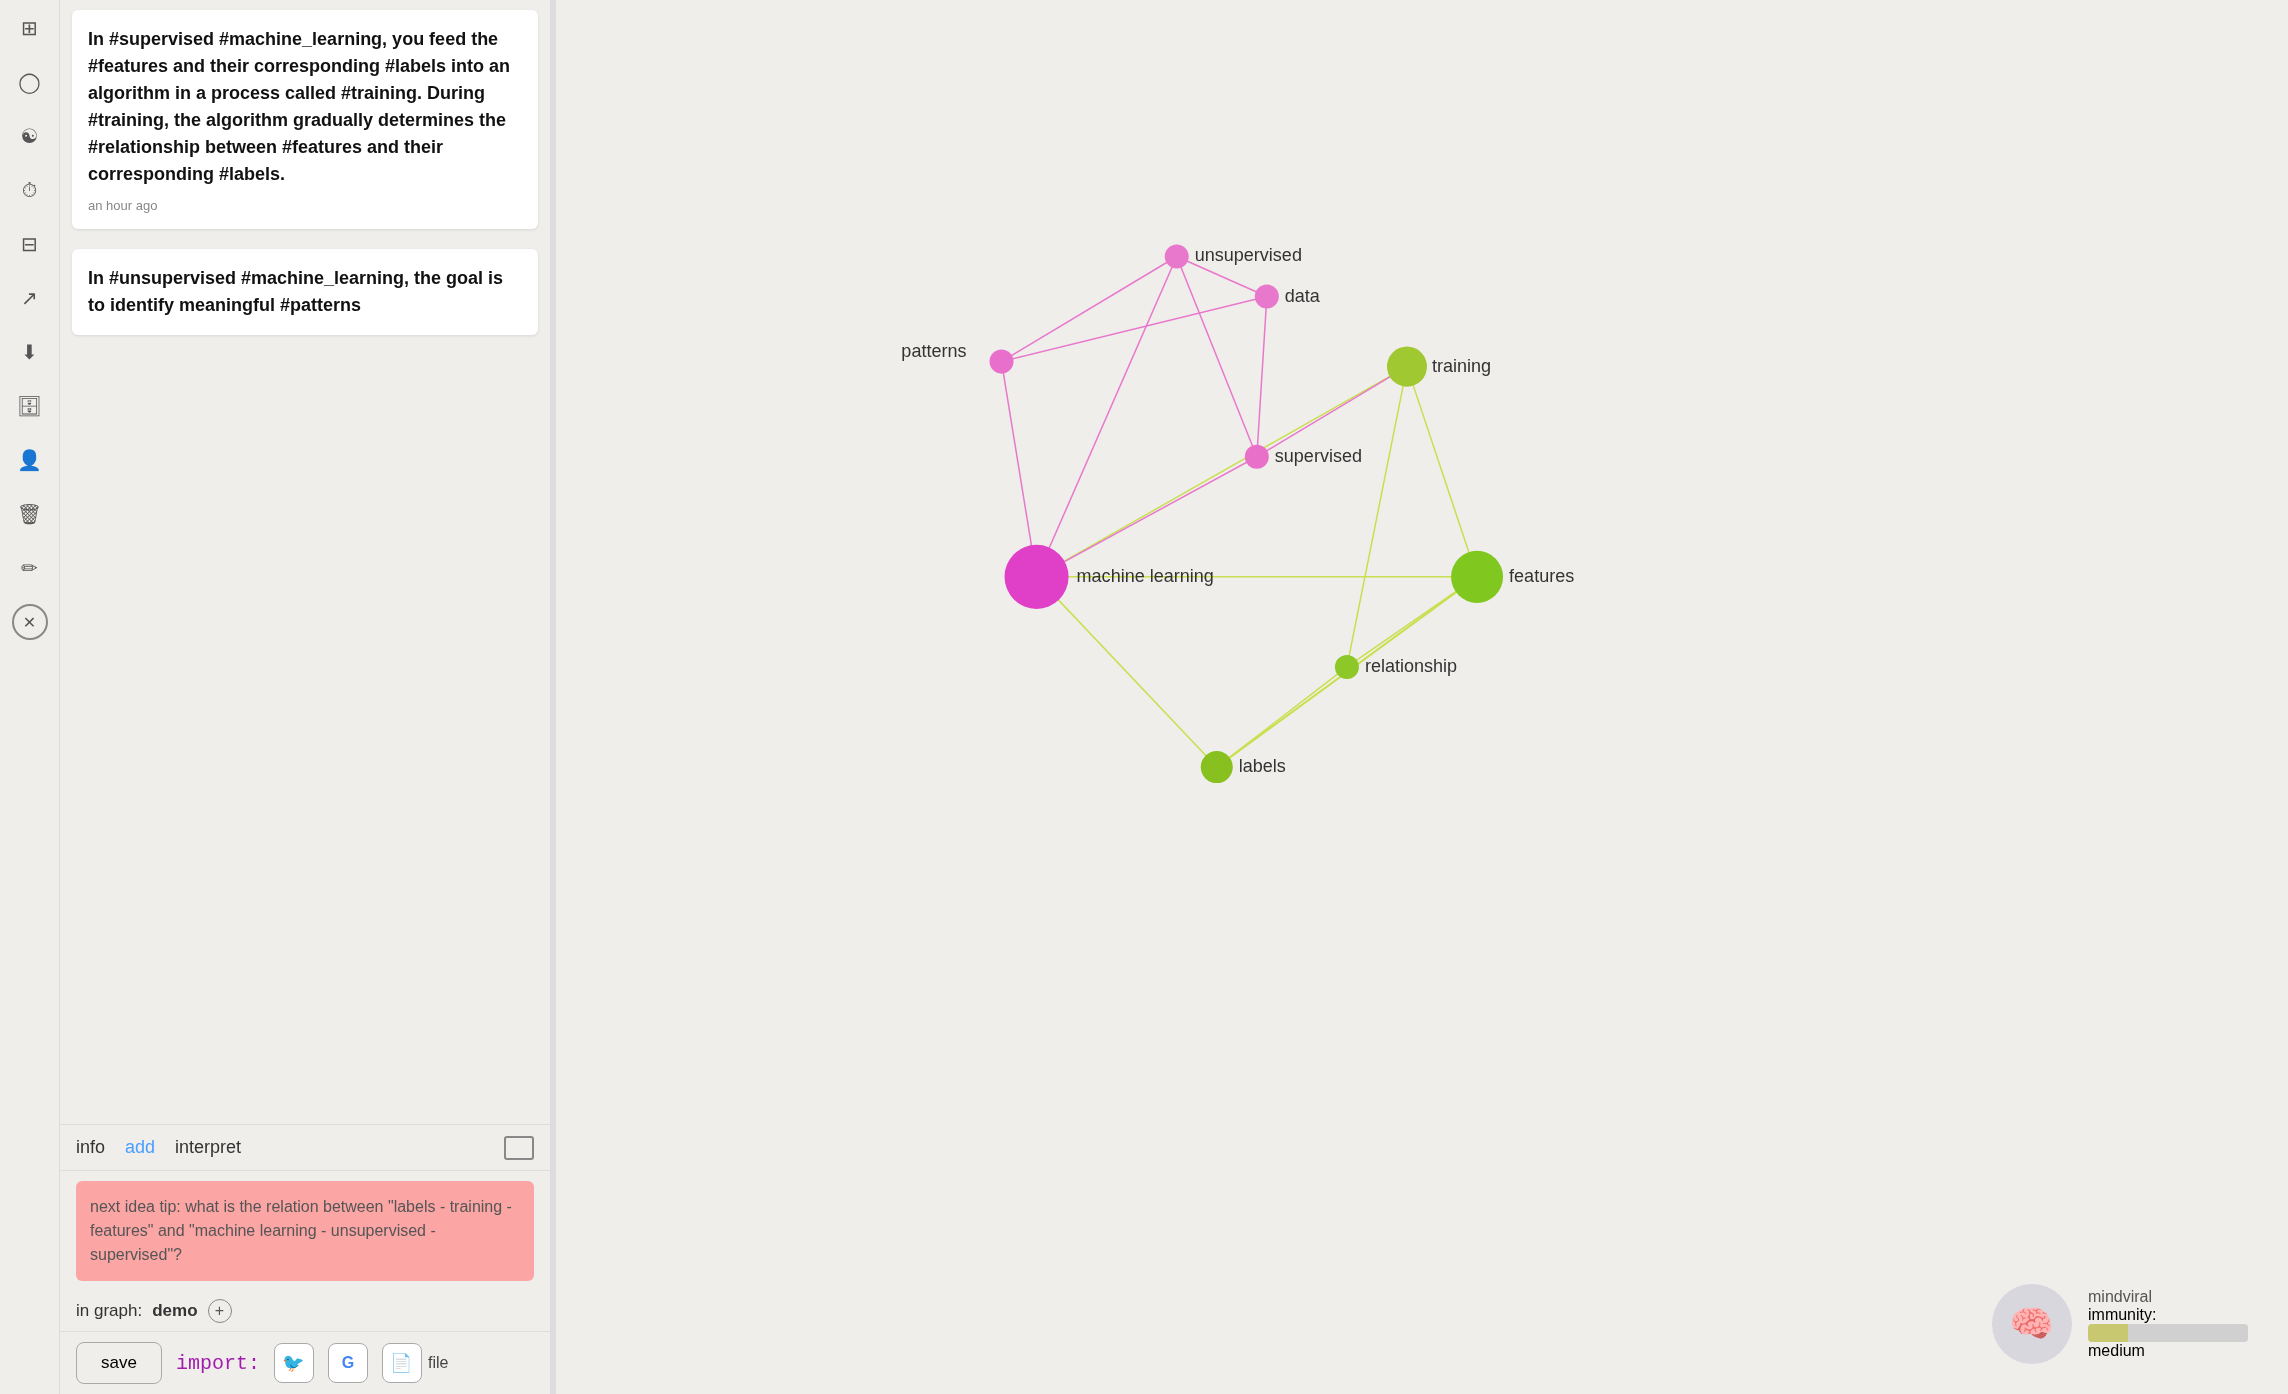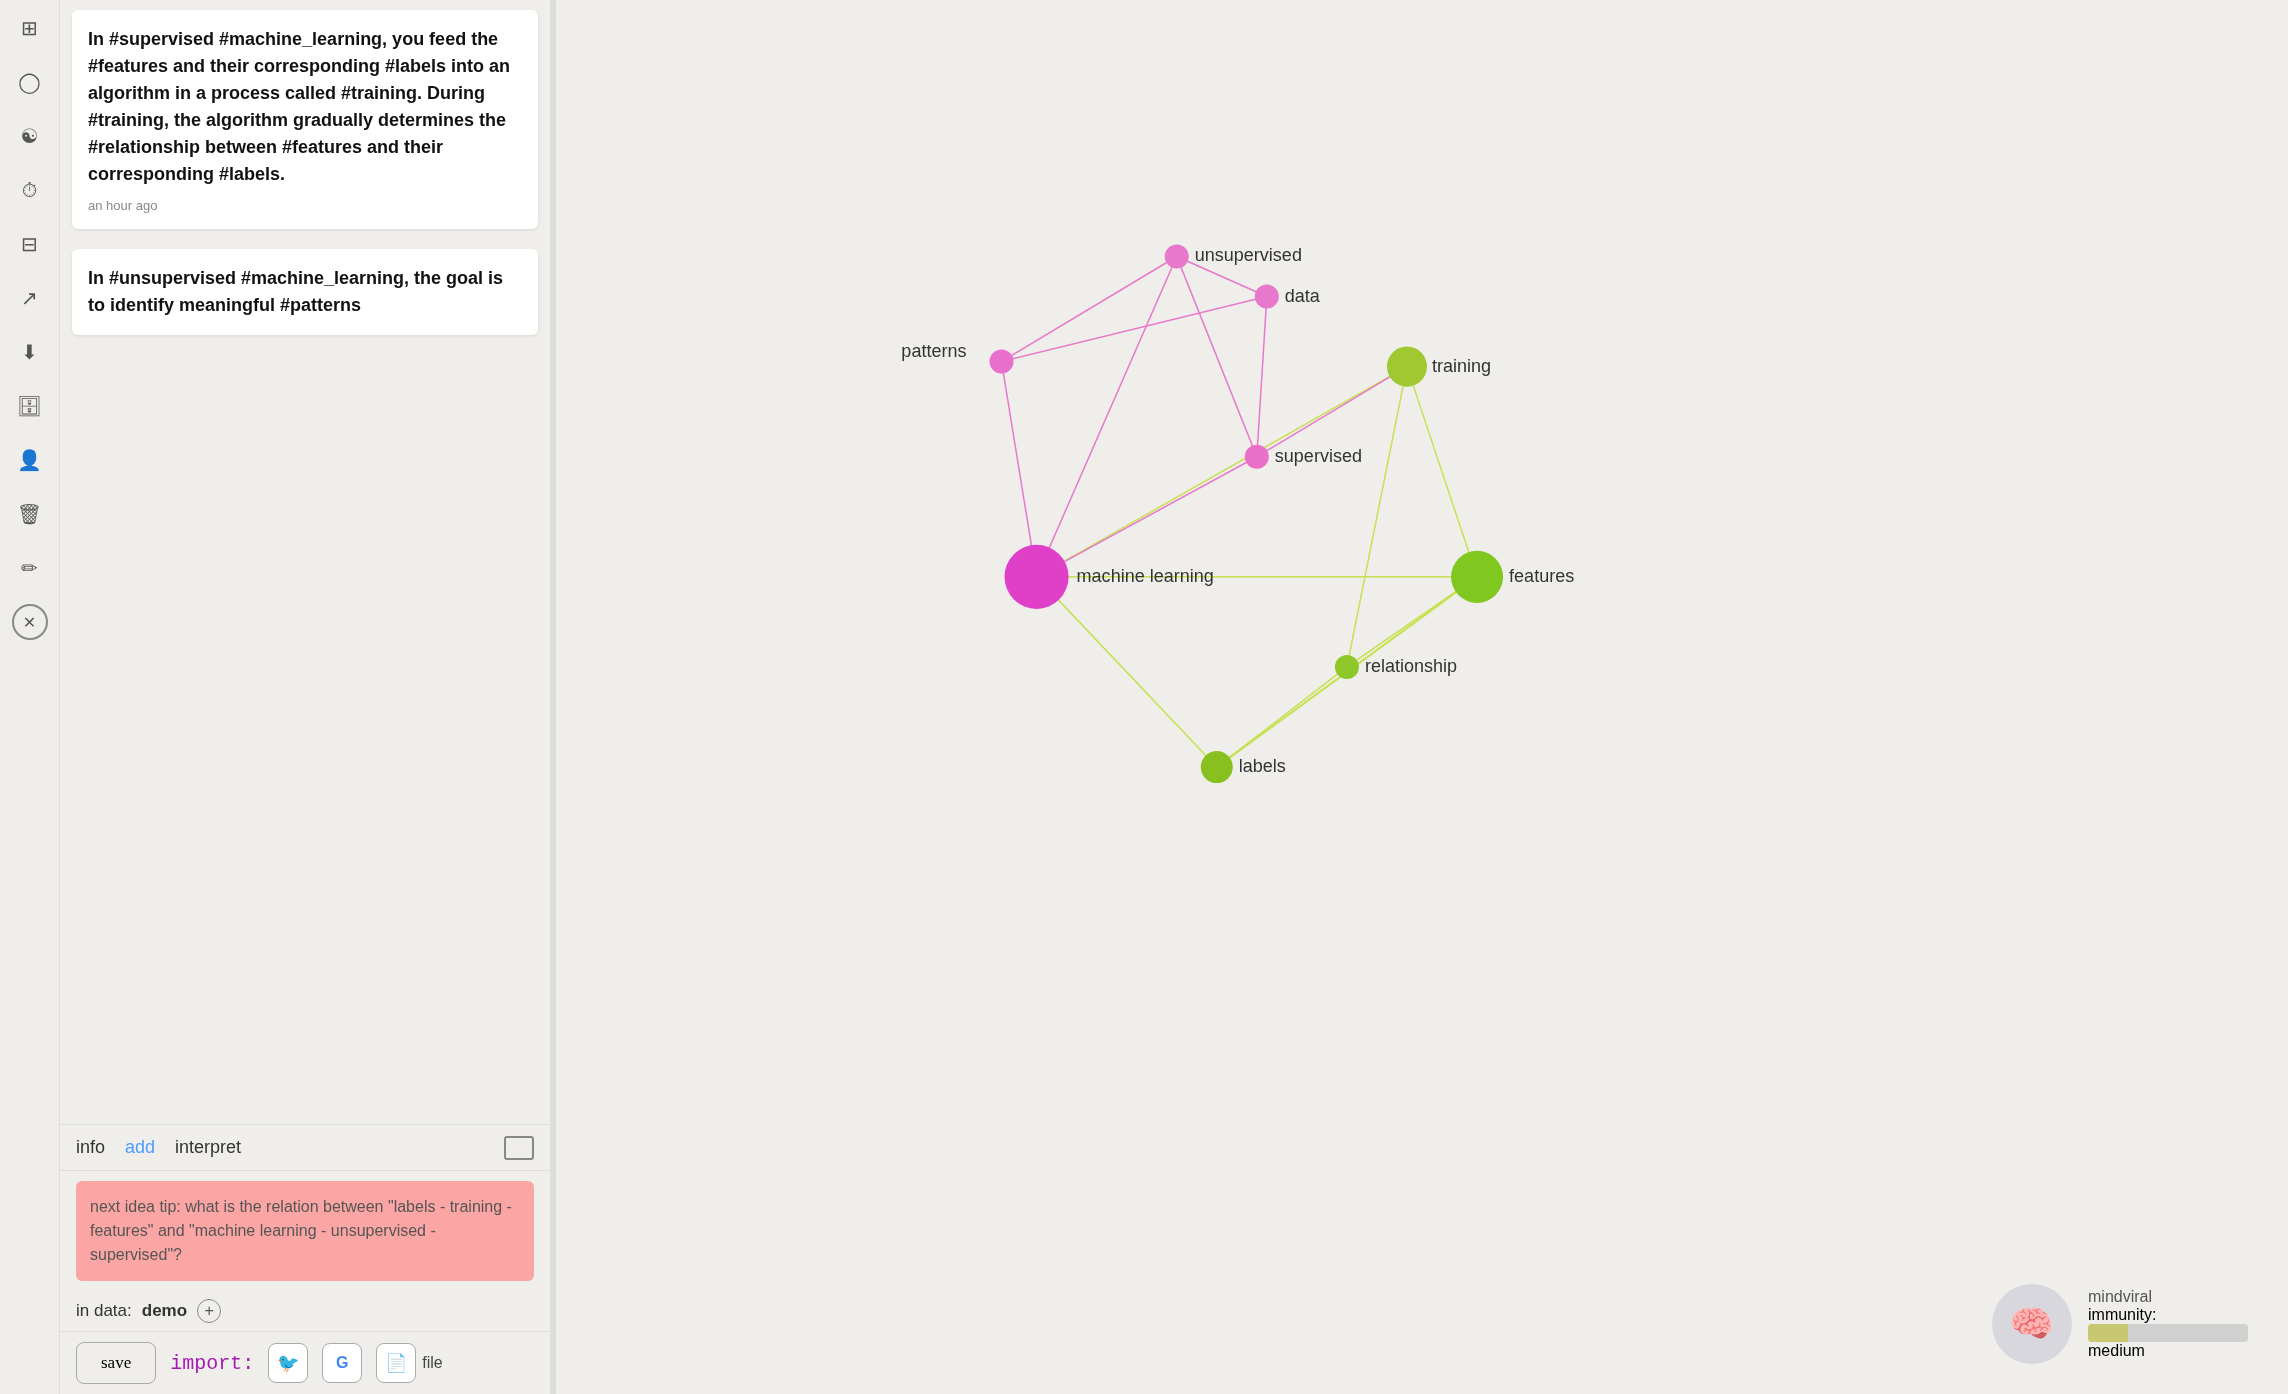--- a/index.html
+++ b/index.html
@@ -158,21 +158,20 @@
       border-top: 1px solid #e0deda;
     }
     .save-btn {
       background: #f0eeeb;
       border: 1.5px solid #aaa;
       border-radius: 8px;
       padding: 10px 24px;
       font-size: 17px;
       cursor: pointer;
       font-weight: 500;
-      font-family: Liberation Serif, serif;
     }
     .import-label {
       font-size: 20px;
       color: #a21caf;
       font-family: Liberation Mono, monospace;
     }
     .import-btn {
       width: 40px;
       height: 40px;
       border: 1.5px solid #aaa;
@@ -310,21 +309,21 @@
       <span class="tab-item active">add</span>
       <span class="tab-item">interpret</span>
       <div class="tab-expand"></div>
     </div>
 
     <div class="tip-box">
       <span>next idea tip: what is the relation between "labels - training - features" and "machine learning - unsupervised - supervised"?</span>
     </div>
 
     <div class="graph-label-row">
-      <span>in data:</span>
+      <span>in graph:</span>
       <span class="graph-name">demo</span>
       <button class="graph-add-btn">+</button>
     </div>
 
     <div class="save-row">
       <button class="save-btn">save</button>
       <span class="import-label">import:</span>
       <div class="import-btn">🐦</div>
       <div class="import-btn" style="font-weight:700; color:#4285F4; font-size:16px;">G</div>
       <div class="file-import">

